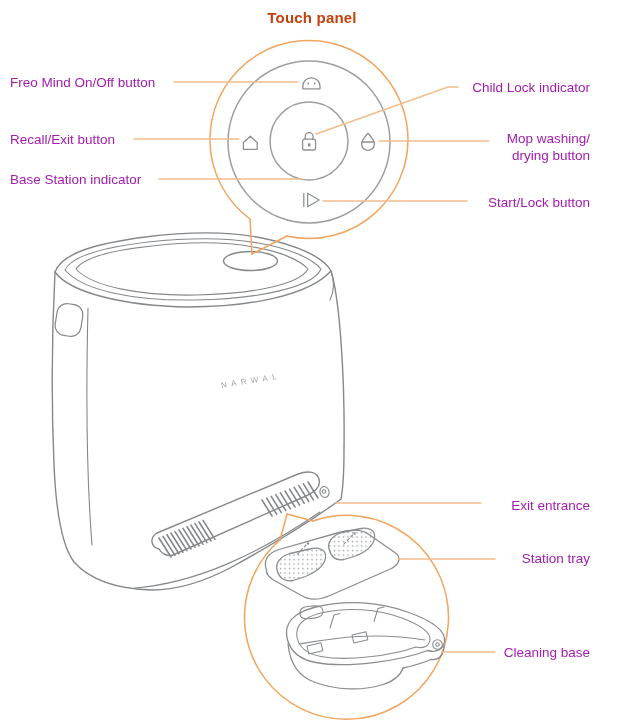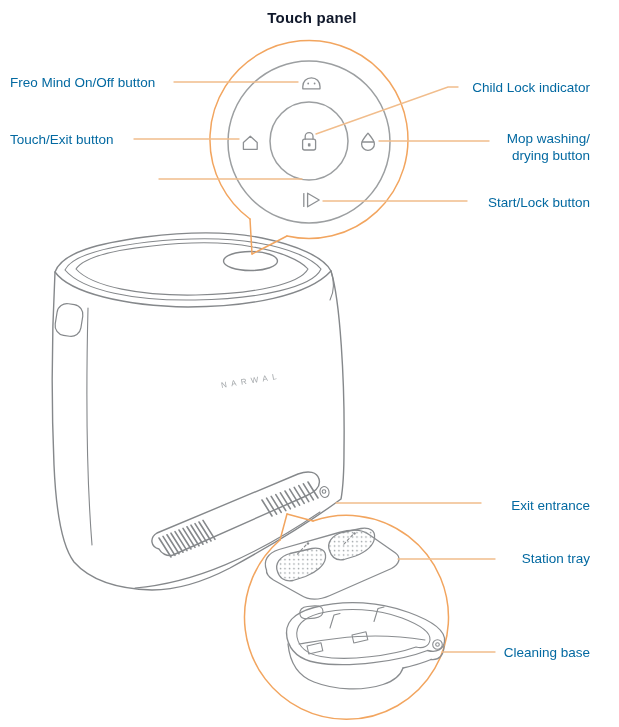--- a/index.html
+++ b/index.html
@@ -3,24 +3,24 @@
 <meta charset="utf-8">
 <style>
   html,body{margin:0;padding:0;background:#fff;}
   .stage{
     position:relative;width:619px;height:727px;background:#ffffff;
     font-family:"Liberation Sans",sans-serif;overflow:hidden;
   }
   svg.art{position:absolute;left:0;top:0;width:619px;height:727px;}
   .title{
     position:absolute;left:212px;top:9px;width:200px;text-align:center;
-    font-size:15px;font-weight:bold;color:#0f172a;letter-spacing:.2px;
+    font-size:15px;font-weight:bold;color:#c2410c;letter-spacing:.2px;
   }
   .lbl{
-    position:absolute;font-size:13.5px;color:#0369a1;line-height:15px;
+    position:absolute;font-size:13.5px;color:#a21caf;line-height:15px;
     white-space:nowrap;
   }
   .lbl.rt{text-align:right;right:29px;}
   .lbl .ln{display:block;line-height:17px;}
   .brand{
     position:absolute;left:221px;top:381px;font-size:8px;letter-spacing:4.5px;
     color:#A2A6A9;transform:rotate(-9deg);transform-origin:left center;
   }
 </style>
 </head>
@@ -187,22 +187,23 @@
       <path d="M336,503 H481"></path>
       <path d="M398,559 H495"></path>
       <path d="M442,652 H495"></path>
     </g>
   </svg>
 
   <div class="title">Touch panel</div>
 
   <div class="lbl" style="left:10px;top:75px;">Freo Mind On/Off button</div>
 
-  <div class="lbl" style="left:10px;top:132px;">Touch/Exit button</div>
-
+  <div class="lbl" style="left:10px;top:132px;">Recall/Exit button</div>
+
+  <div class="lbl" style="left:10px;top:172px;">Base Station indicator</div>
 
   <div class="lbl rt" style="top:80px;">Child Lock indicator</div>
 
   <div class="lbl rt" style="top:130px;">
     <span class="ln">Mop washing/</span>
     <span class="ln">drying button</span>
   </div>
 
   <div class="lbl rt" style="top:195px;">Start/Lock button</div>
 

